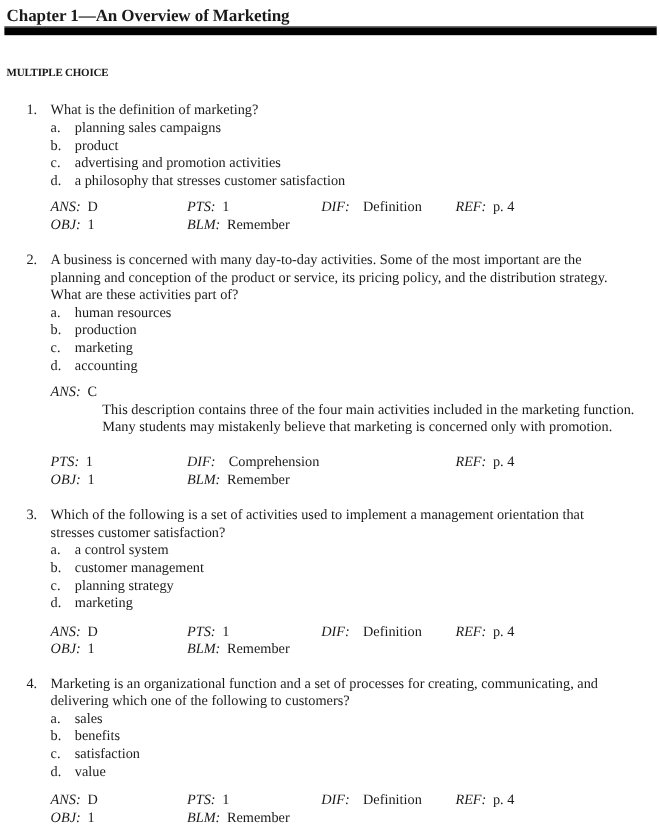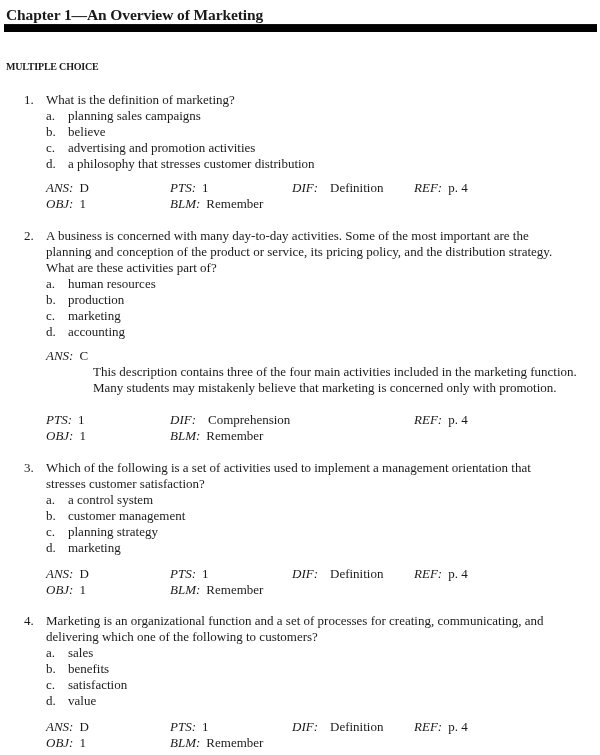--- a/index.html
+++ b/index.html
@@ -92,29 +92,29 @@
   <div class="q-stem">
     <span class="q-stem-line">What is the definition of marketing?</span>
   </div>
   <div class="choices" style="top:16px;">
     <div class="choice">
         <span class="choice-letter">a.</span>
         <span class="choice-text">planning sales campaigns</span>
       </div>
     <div class="choice">
         <span class="choice-letter">b.</span>
-        <span class="choice-text">believe</span>
+        <span class="choice-text">product</span>
       </div>
     <div class="choice">
         <span class="choice-letter">c.</span>
         <span class="choice-text">advertising and promotion activities</span>
       </div>
     <div class="choice">
         <span class="choice-letter">d.</span>
-        <span class="choice-text">a philosophy that stresses customer distribution</span>
+        <span class="choice-text">a philosophy that stresses customer satisfaction</span>
       </div>
   </div>
   <div class="meta" style="top:88px;">
     <div class="meta-row">
       <span class="meta-cell" style="left:0;"><span class="meta-key">ANS:</span><span class="meta-val">D</span></span>
       <span class="meta-cell" style="left:124px;"><span class="meta-key">PTS:</span><span class="meta-val">1</span></span>
       <span class="meta-cell" style="left:246px;"><span class="meta-key">DIF:</span><span class="meta-val" style="margin-left:12px;">Definition</span></span>
       <span class="meta-cell" style="left:368px;"><span class="meta-key">REF:</span><span class="meta-val">p. 4</span></span>
     </div>
     <div class="meta-row">

